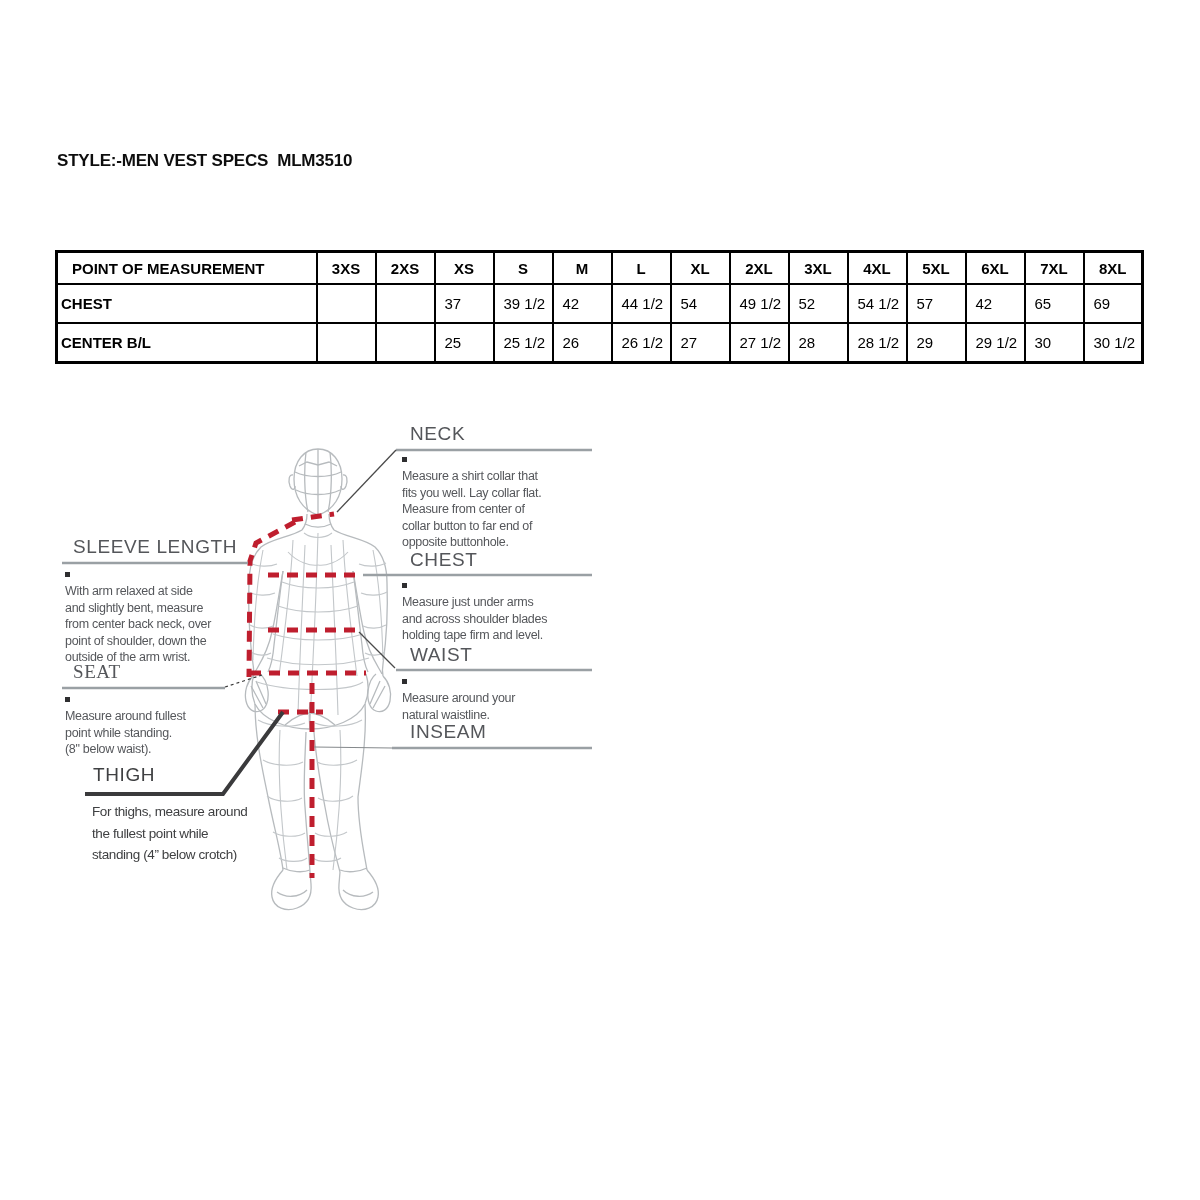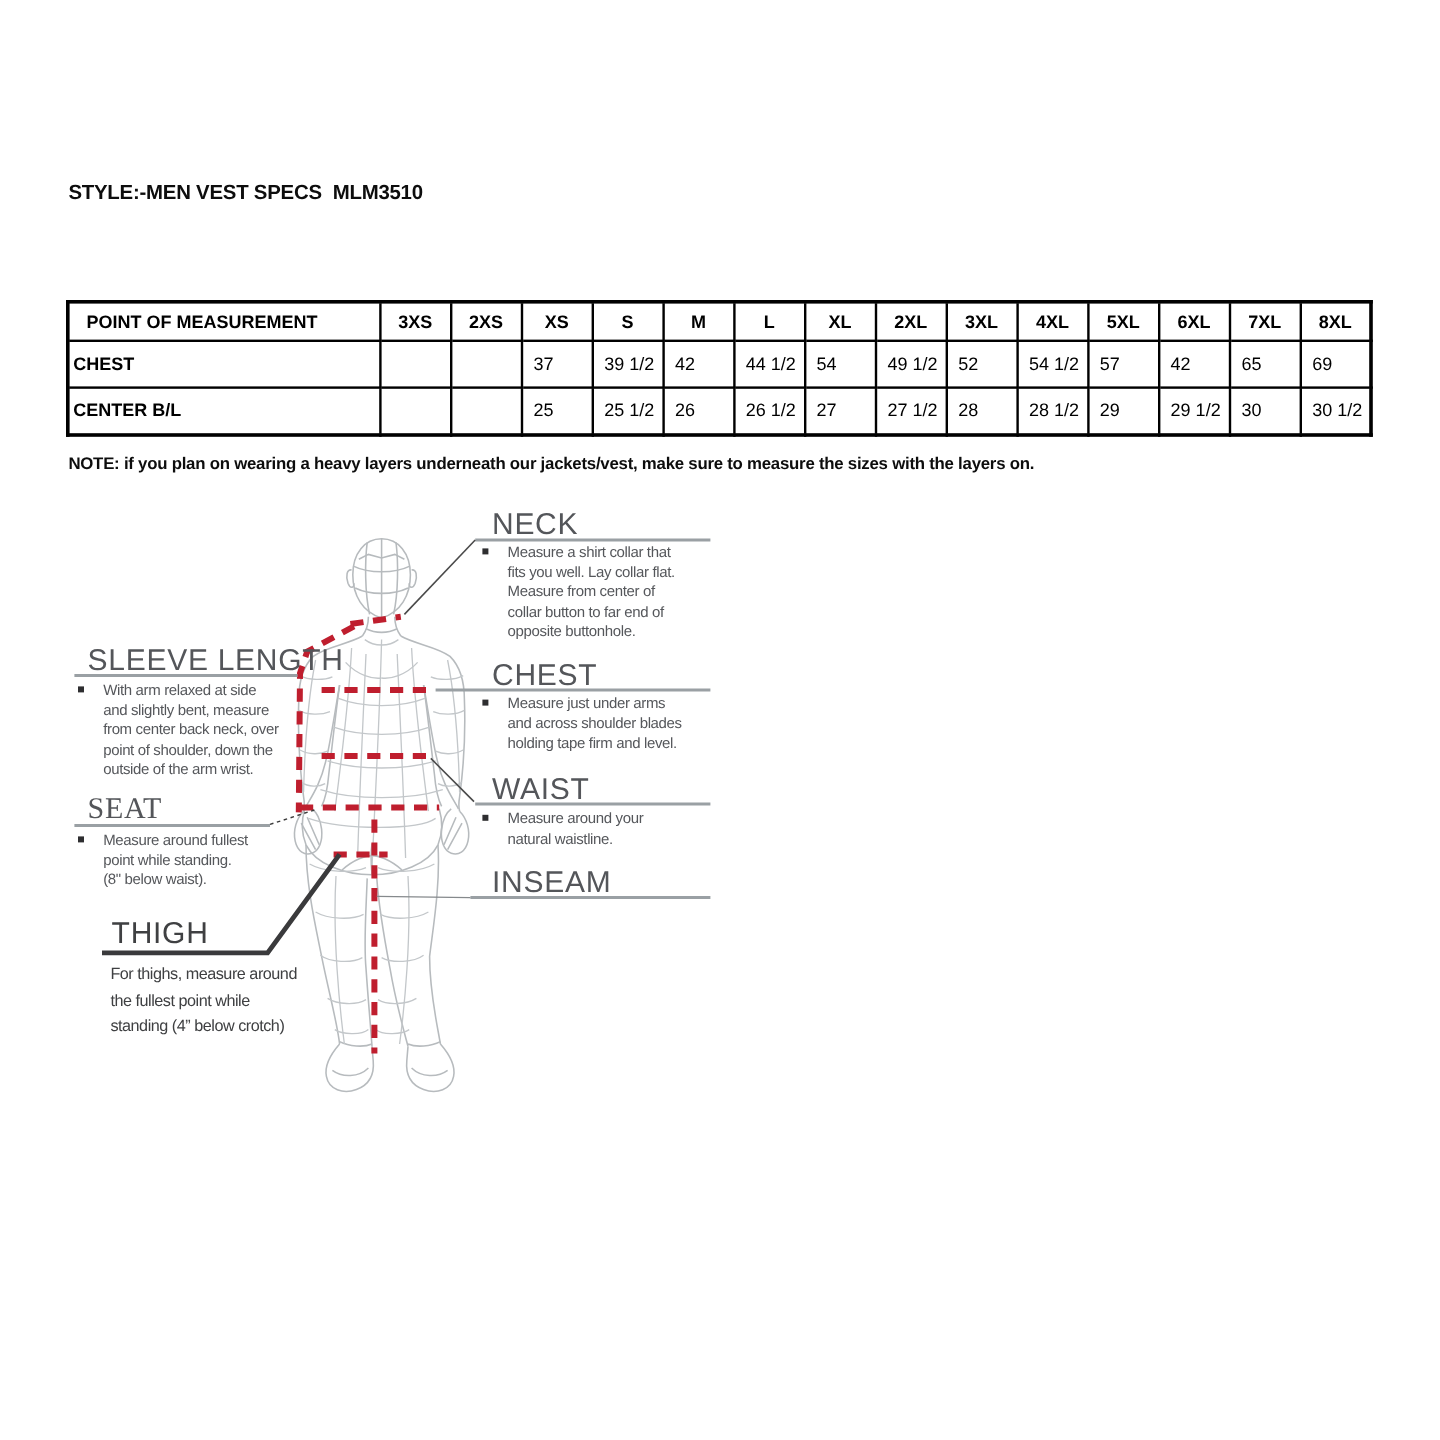--- a/index.html
+++ b/index.html
@@ -12,24 +12,24 @@
   table.size-table{position:absolute;left:55px;top:250px;border-collapse:collapse;
                    table-layout:fixed;width:1086px;border:3px solid #000;}
   table.size-table th,table.size-table td{border:2px solid #000;font-size:15px;
                    overflow:hidden;white-space:nowrap;}
   table.size-table th{font-weight:bold;text-align:center;height:28px;}
   table.size-table th.pom{text-align:left;padding-left:14px;}
   table.size-table td{height:35px;text-align:left;padding-left:9px;font-weight:normal;}
   table.size-table td.rowlabel{font-weight:bold;padding-left:3px;}
   .diagram{position:absolute;left:55px;top:420px;width:560px;height:530px;}
   .diagram svg{position:absolute;left:0;top:0;}
-  .sec-heading{position:absolute;font-size:25px;color:#54565a;letter-spacing:0.6px;
+  .sec-heading{position:absolute;font-size:19px;color:#54565a;letter-spacing:0.6px;
                white-space:nowrap;}
   .sec-heading.dark{color:#3f4042;}
-  .bullet-row{position:absolute;display:flex;gap:16px;}
+  .bullet-row{position:absolute;display:flex;gap:6px;flex-direction:column;}
   .sq{width:5px;height:5px;background:#2e2e30;margin-top:5px;flex:0 0 auto;}
   .body-txt{font-size:12.5px;line-height:16.5px;letter-spacing:-0.3px;color:#55575b;
             white-space:pre-line;width:200px;}
   .body-txt.thigh{font-size:13.5px;line-height:21.5px;letter-spacing:-0.4px;color:#3f4042;}
 </style>
 </head>
 <body>
 
 <div class="page">
 
@@ -101,21 +101,20 @@
       <td>28</td>
       <td>28 1/2</td>
       <td>29</td>
       <td>29 1/2</td>
       <td>30</td>
       <td>30 1/2</td>
     </tr>
   </tbody>
     </table>
 
-  <div class="note-line">NOTE: if you plan on wearing a heavy layers underneath our jackets/vest, make sure to measure the sizes with the layers on.</div>
 
   <div class="diagram">
 
     <svg width="560" height="530" viewBox="0 0 560 530">
 
       <g stroke="#b7bbbe" stroke-width="1.3" fill="none">
         <path d="M263,29 C277,29 287,41 287,59 C287,76 279,90 263,95 C247,90 239,76 239,59 C239,41 249,29 263,29 Z"></path>
         <path d="M238,55 C234,54 233,60 235,66 C237,71 240,70 240,66"></path>
         <path d="M288,55 C292,54 293,60 291,66 C289,71 286,70 286,66"></path>
         <path d="M263,29 L263,95"></path>

